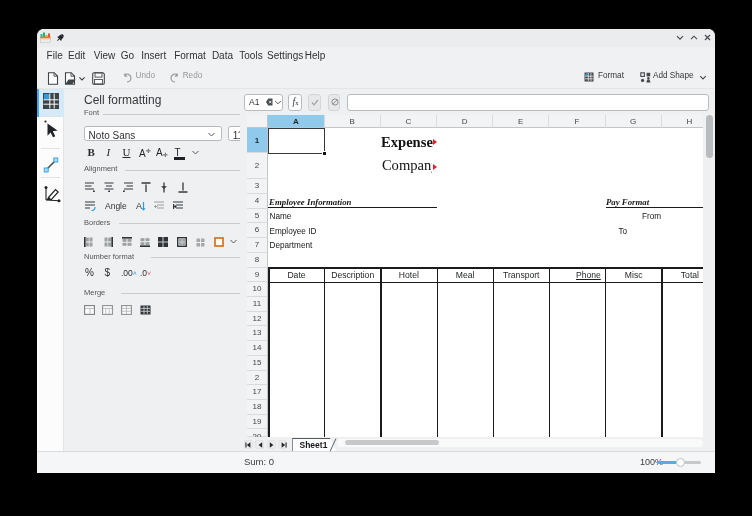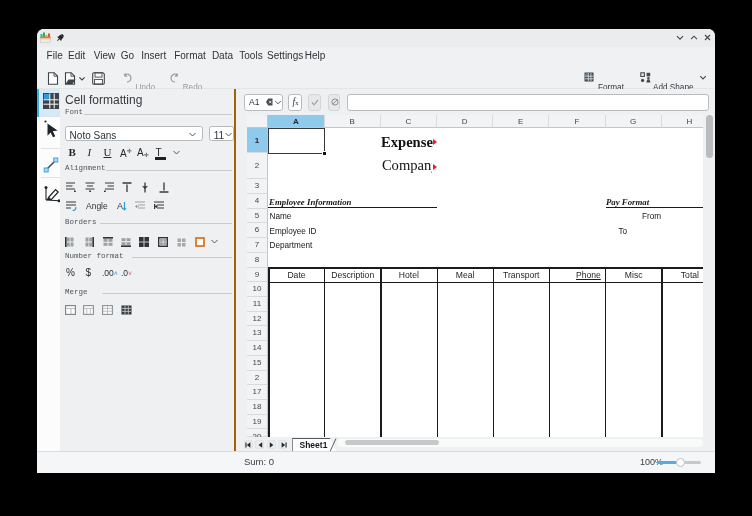--- a/index.html
+++ b/index.html
@@ -12,33 +12,33 @@
 #titlebar { position:absolute; left:0; top:0; width:678px; height:18px;
   background:#eaecee; }
 #titletext { position:absolute; left:0; top:4px; width:678px; text-align:center;
   font-size:8.5px; color:#3b3e41; }
 
 #menubar { position:absolute; left:0; top:18px; width:678px; height:16px; background:#f0f1f2; }
 .mi { position:absolute; top:3.2px; font-size:10px; color:#2f3337; }
 
 #toolbar { position:absolute; left:0; top:34px; width:678px; height:26px;
   background:#f0f1f2; border-bottom:1px solid #e4e5e6; }
-.tbtxt { position:absolute; font-size:8.2px; color:#33373b; top:54px; }
+.tbtxt { position:absolute; font-size:8.2px; color:#33373b; top:42px; }
 .tbgray { color:#97999c; }
 
 #strip { position:absolute; left:0; top:60px; width:27px; height:362px;
   background:#fcfcfc; border-right:1px solid #e3e4e5; }
 #stripsel { position:absolute; left:0; top:0; width:27px; height:28px;
   background:#d4eaf8; border-left:2.5px solid #3daee9; }
 .stripsep { position:absolute; left:4px; width:19px; height:1px; background:#e0e2e3; }
 
-#docker { position:absolute; left:23px; top:60px; width:176px; height:362px;
+#docker { position:absolute; left:42px; top:60px; width:176px; height:362px;
   background:#eff0f1; border-right:2px solid #a16207; }
 #docker h1 { position:absolute; left:5px; top:4px; font-size:12px; font-weight:normal; color:#35393d; }
-.seclbl { position:absolute; left:5px; font-size:7.5px; color:#51555a; white-space:nowrap;font-family:Liberation Mono, monospace; }
+.seclbl { position:absolute; left:5px; font-size:7.5px; color:#51555a; white-space:nowrap; }
 .secline { position:absolute; height:1px; background:#c9cbcd; }
 .combo { position:absolute; background:#fff; border:1px solid #b6b9bb; border-radius:2.5px; }
 .combotxt { position:absolute; font-size:10px; color:#2f3337; }
 .icn { position:absolute; }
 
 #sheet { position:absolute; left:203px; top:60px; width:475px; height:362px; background:#eff0f1; }
 .fbtn { position:absolute; top:4.5px; height:17px; border-radius:3px; }
 .white { background:#fff; border:1px solid #b9bcbe; }
 .grayb { background:#e6e8e9; border:1px solid #d3d5d6; }
 

